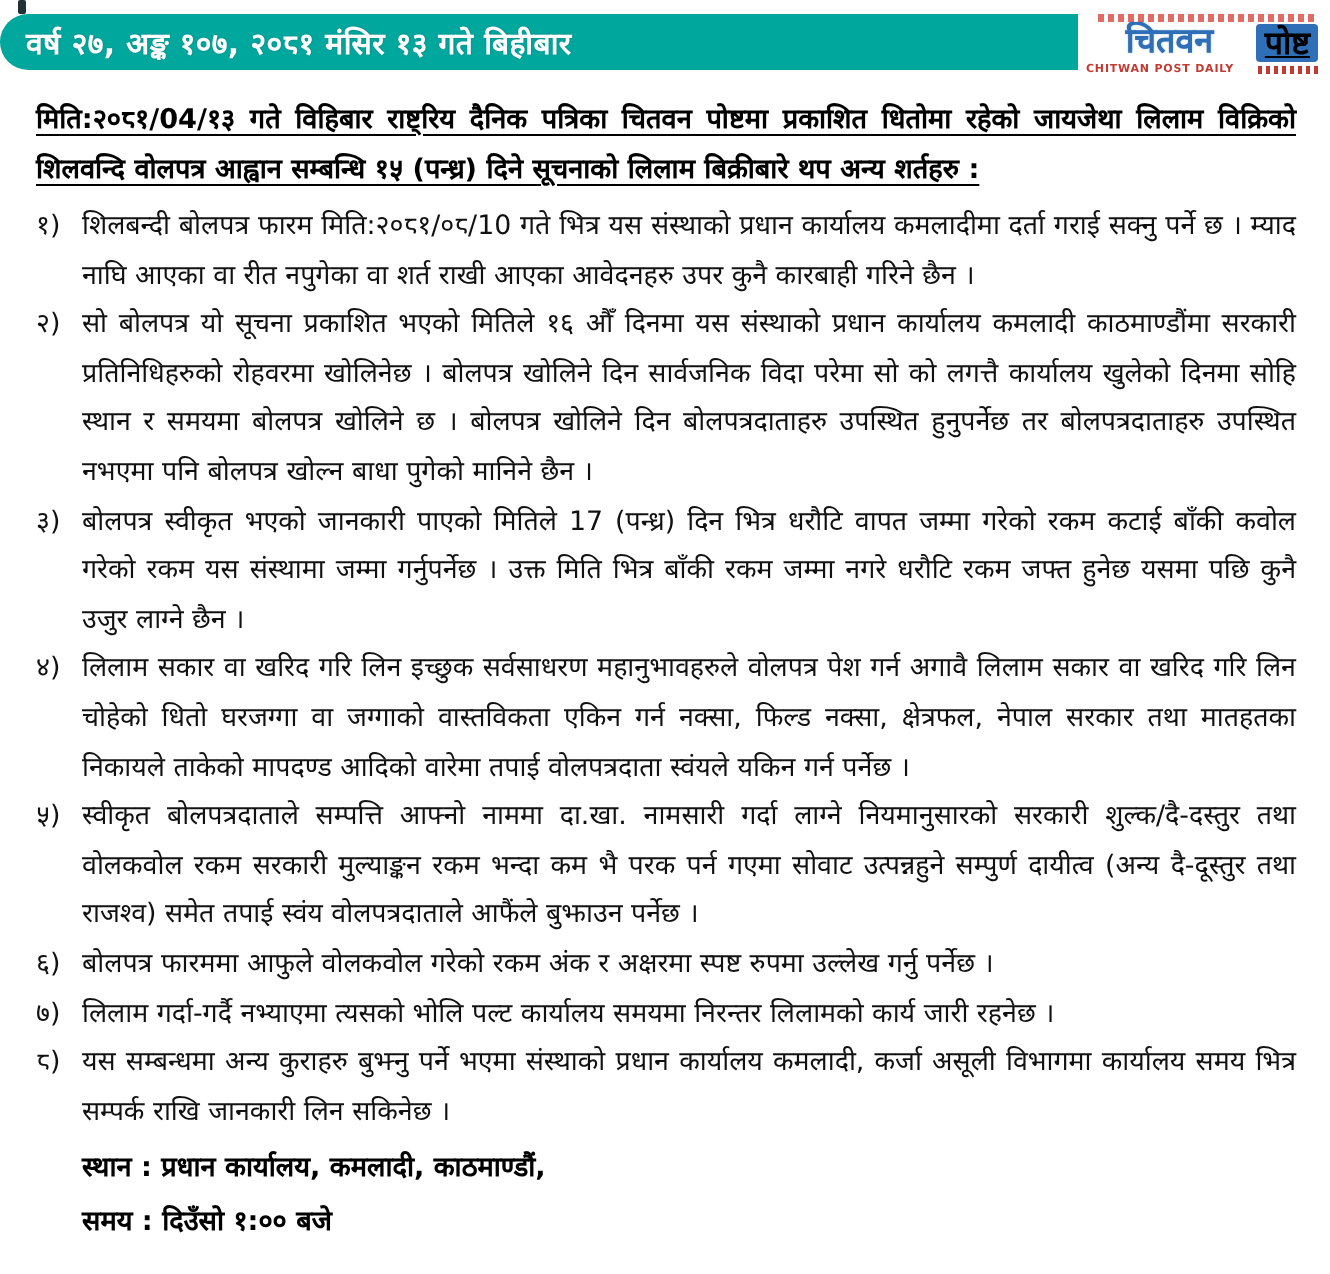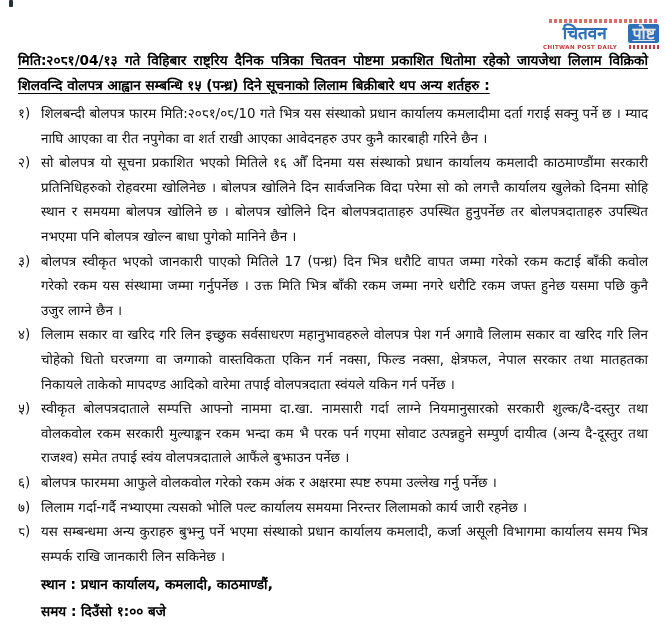--- a/index.html
+++ b/index.html
@@ -24,36 +24,36 @@
     display:flex;align-items:center;
     padding-left:13px;box-sizing:border-box;
   }
   .edition-line{
     color:#ffffff;font-weight:bold;font-size:15px;
     letter-spacing:.2px;white-space:nowrap;
     text-shadow:0 0 1px rgba(0,60,55,.35);
   }
   .logo{
     position:absolute;right:4px;top:1px;width:116px;
-    background:#ffffff;padding:18px 2px 1px 3px;
+    background:#ffffff;padding:6px 2px 1px 3px;
     box-shadow:0 0 0 1px #fff;
   }
   .logo-tagline-strip{
     height:4px;margin:0 2px 1px 6px;
     background:repeating-linear-gradient(90deg,#d9534a 0 3px,#ffffff 3px 5px);
     opacity:.85;
   }
   .logo-name{display:flex;align-items:stretch;gap:2px;}
   .logo-text-chitwan{
     color:var(--logoBlue,#2e6fb7);font-weight:bold;font-size:17px;
     line-height:19px;flex:1;text-align:center;
     text-shadow:0 0 1px rgba(46,111,183,.4);
   }
   .logo-text-post{
-    background:var(--logoBlue,#2e6fb7);color:#e5e5e5;font-weight:bold;
+    background:var(--logoBlue,#2e6fb7);color:#000000;font-weight:bold;
     font-size:16px;line-height:19px;padding:0 4px;border-radius:2px;text-decoration:underline;
   }
   .logo-bottom{display:flex;justify-content:space-between;align-items:center;margin-top:1px;}
   .logo-subtitle{
     color:#c23b32;font-size:5.5px;font-weight:bold;letter-spacing:.4px;white-space:nowrap;
   }
   .logo-bottom-strip{
     width:30px;height:4px;
     background:repeating-linear-gradient(90deg,#c23b32 0 2px,#ffffff 2px 4px);
   }
@@ -74,20 +74,23 @@
   .footer-line{
     font-weight:bold;color:#000;
     font-size:13.6px;line-height:27px;margin:0;
   }
 </style>
 </head>
 <body style="--bar: #00a79d; --logoBlue: #2e6fb7;">
 
 <div class="masthead">
   <span class="scan-tick"></span>
+  <div class="masthead-bar">
+    <span class="edition-line">वर्ष २७, अङ्क १०७, २०८१ मंसिर १३ गते बिहीबार</span>
+  </div>
   <div class="logo">
     <div class="logo-tagline-strip"></div>
     <div class="logo-name">
       <span class="logo-text-chitwan">चितवन</span>
       <span class="logo-text-post">पोष्ट</span>
     </div>
     <div class="logo-bottom">
       <span class="logo-subtitle">CHITWAN POST DAILY</span>
       <span class="logo-bottom-strip"></span>
     </div>

